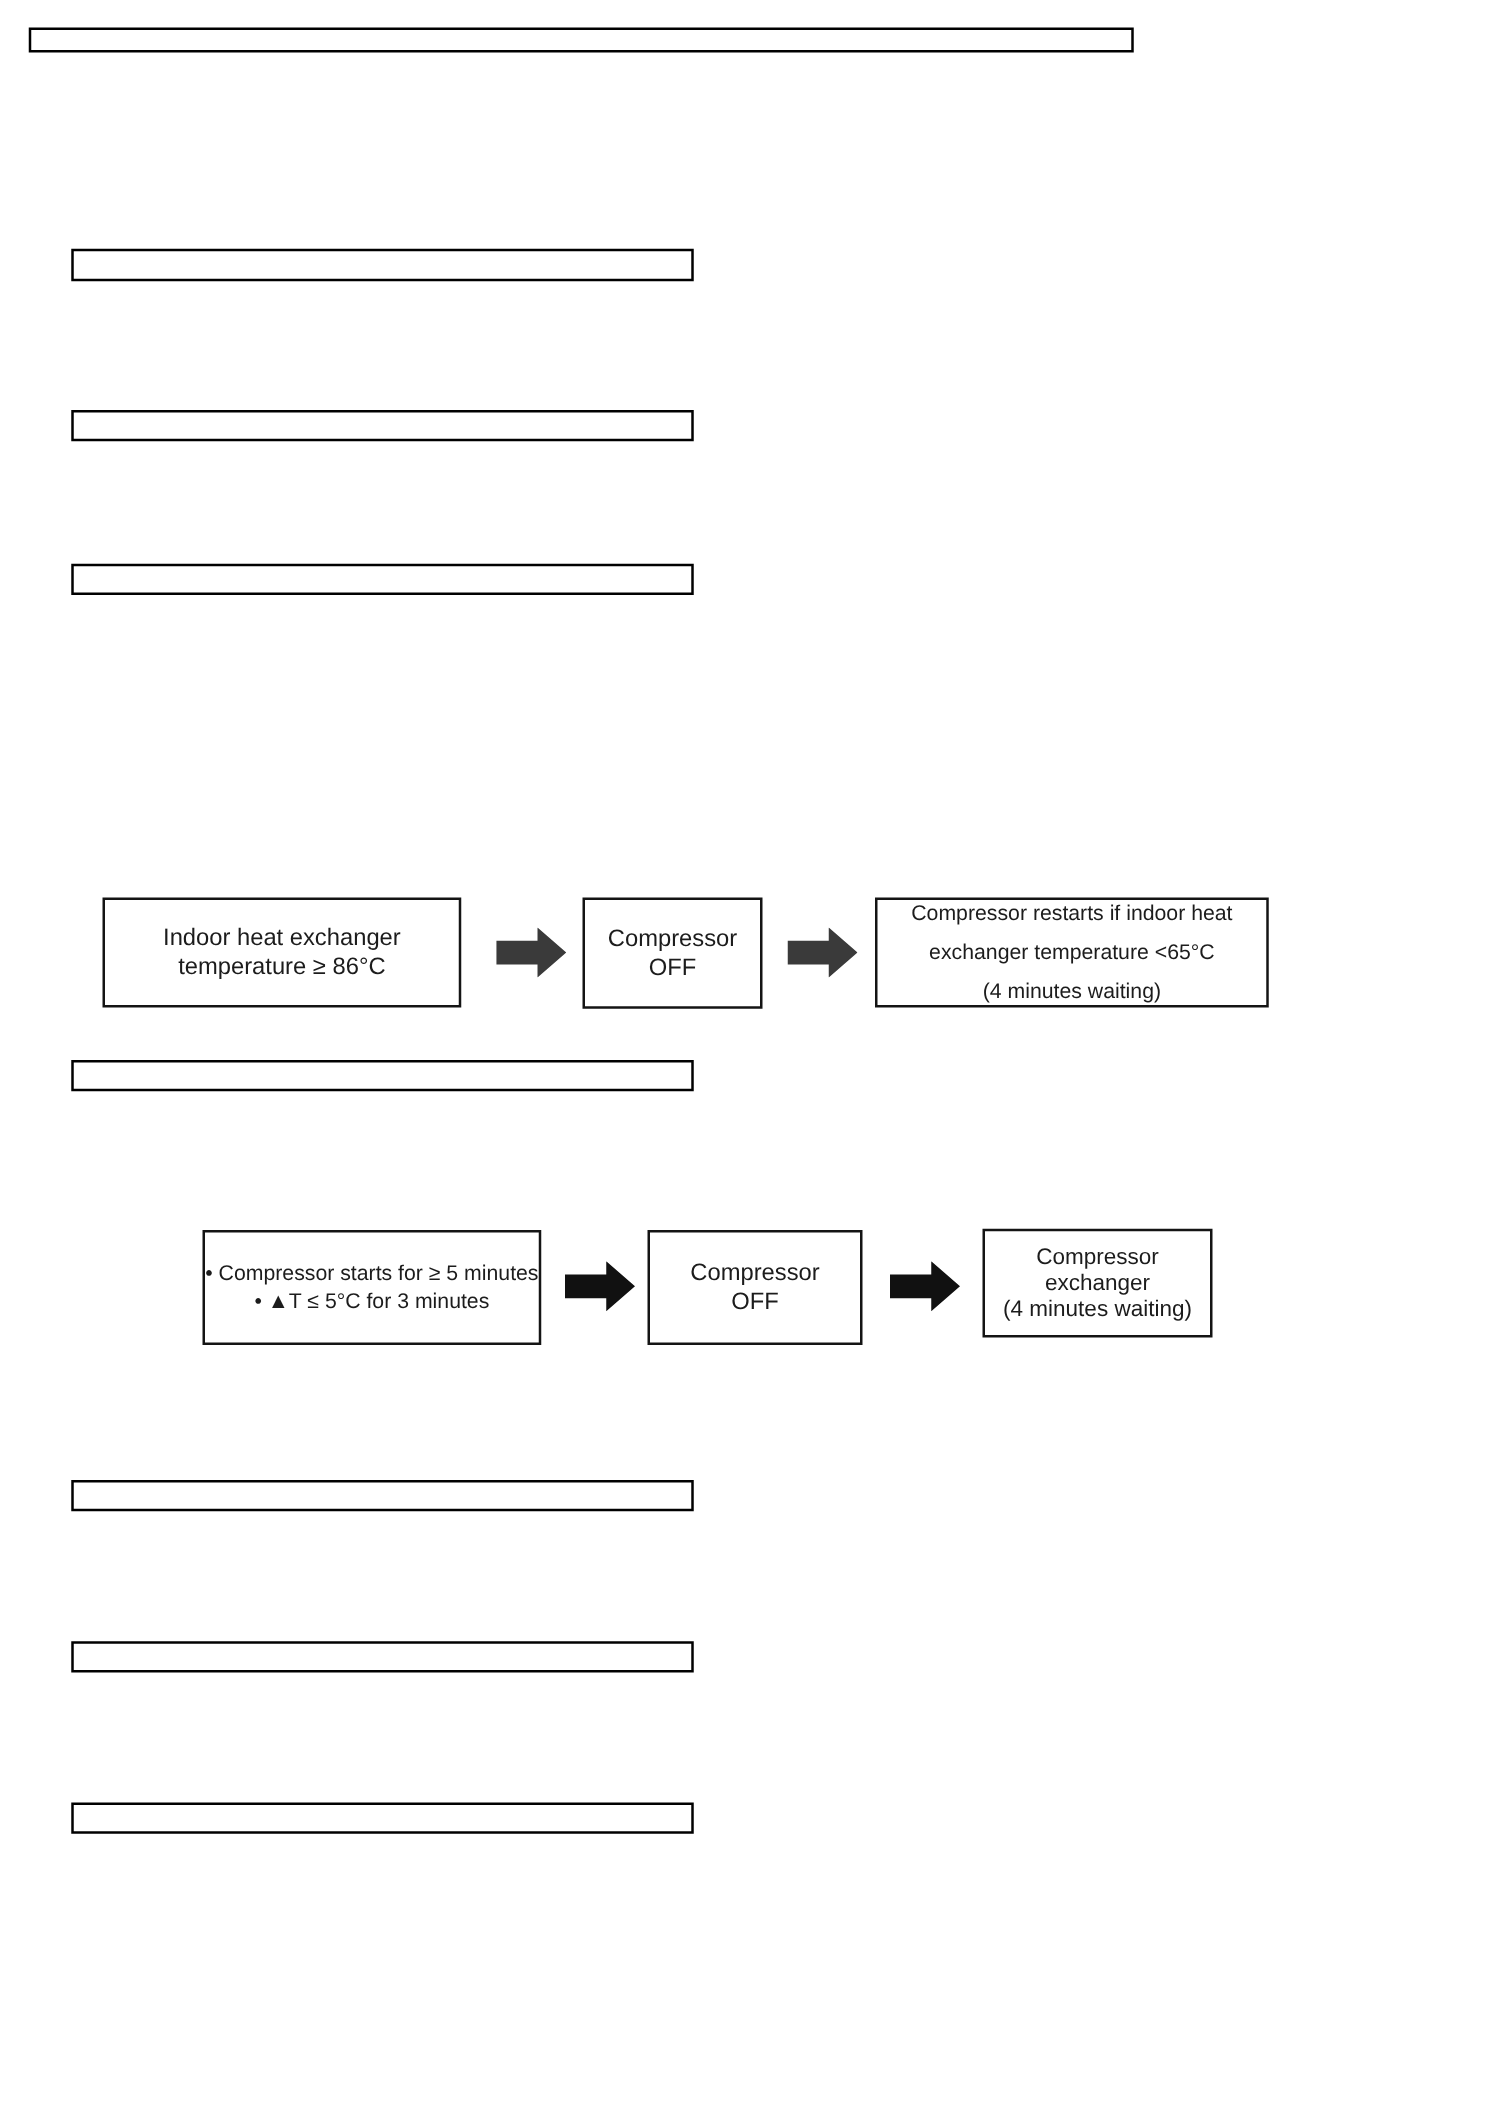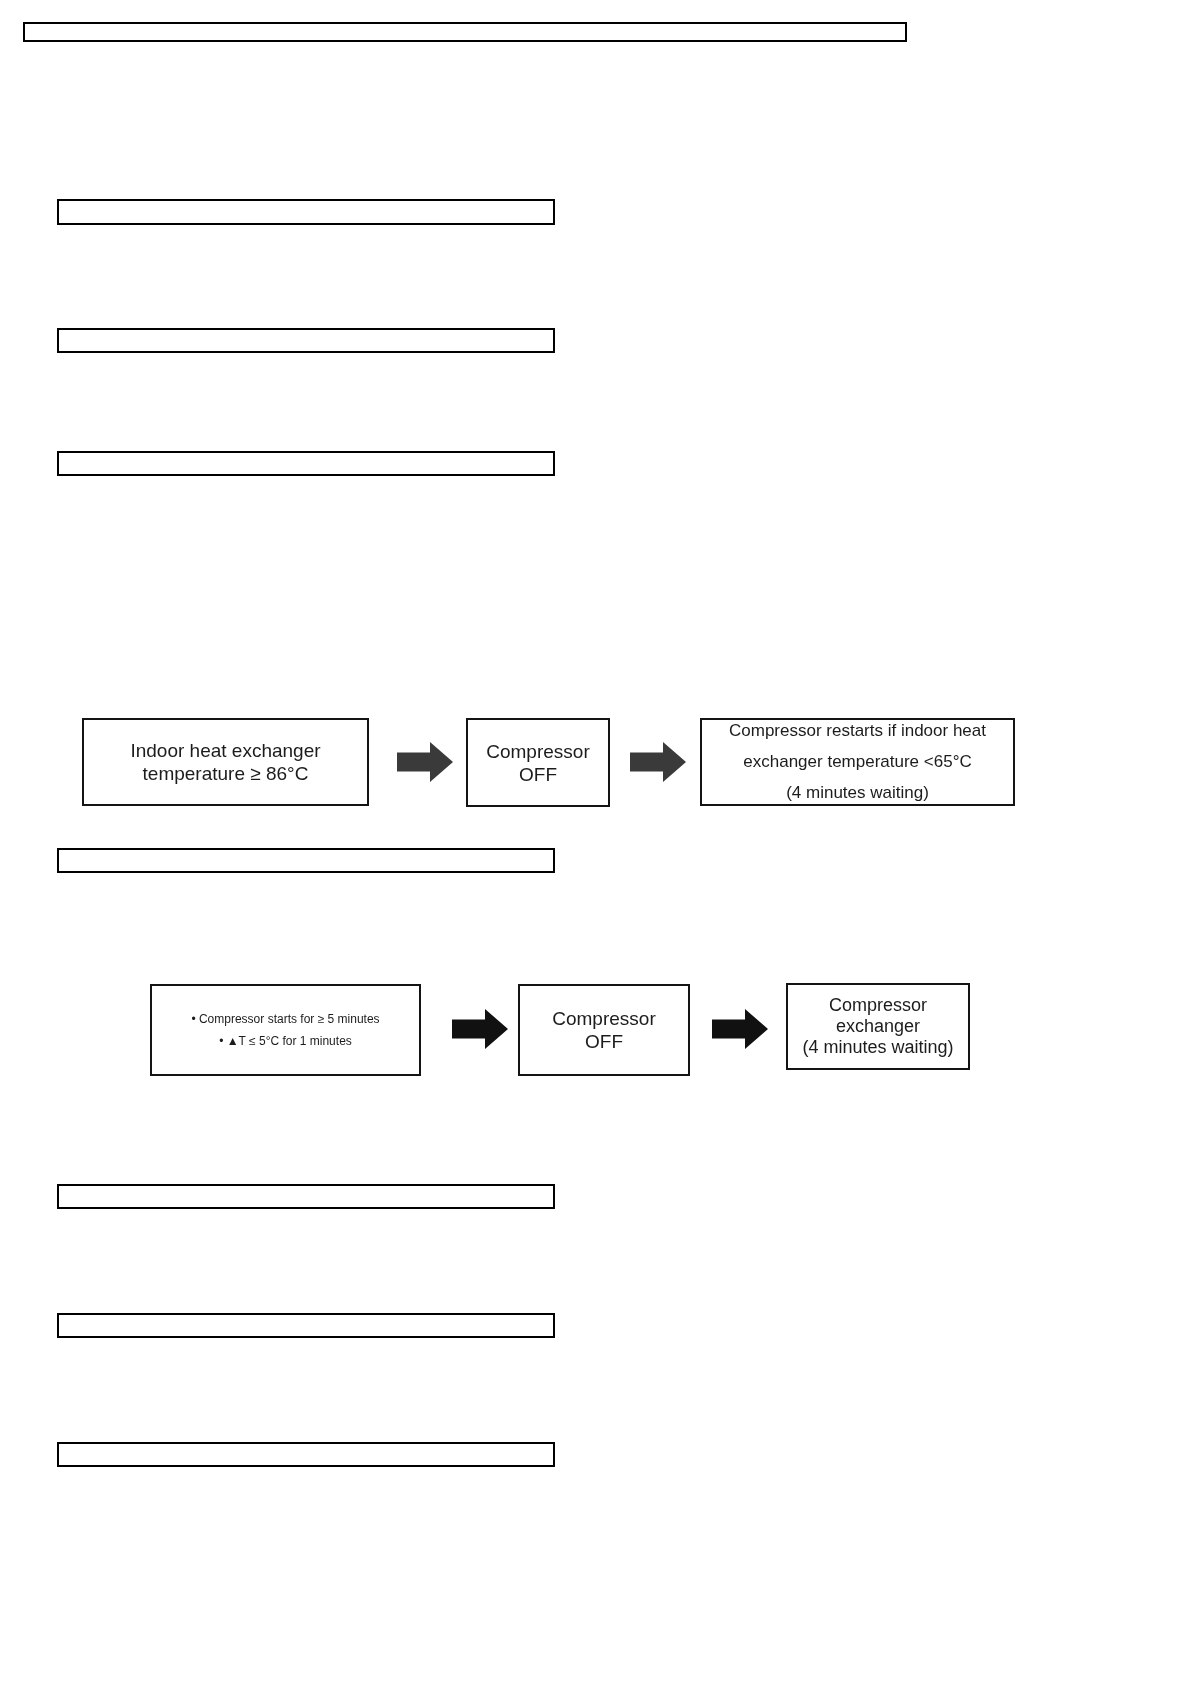--- a/index.html
+++ b/index.html
@@ -64,23 +64,23 @@
   </svg>
 
   <div class="fbox" style="left:700px; top:718px; width:315px; height:88px; font-size:17px; line-height:22px;justify-content:space-between;">
     <div>Compressor restarts if indoor heat</div>
     <div>exchanger temperature &lt;65°C</div>
     <div>(4 minutes waiting)</div>
   </div>
 
   <div class="hollow" style="left:57px; top:848px; width:498px; height:25px;"></div>
 
-  <div class="fbox" style="left:150px; top:984px; width:271px; height:92px; font-size:12px; line-height:22px;">
+  <div class="fbox" style="left:162px; top:984px; width:271px; height:92px; font-size:17px; line-height:22px;">
     <div>• Compressor starts for ≥ 5 minutes</div>
-    <div>• ▲T ≤ 5°C for 1 minutes</div>
+    <div>• ▲T ≤ 5°C for 3 minutes</div>
   </div>
 
   <svg class="arrow" style="left:452px; top:1009px;" width="56" height="40" viewBox="0 0 56 40">
     <path d="M0 10.5 L33 10.5 L33 0 L56 20 L33 40 L33 29.5 L0 29.5 Z" fill="#111111"></path>
   </svg>
 
   <div class="fbox" style="left:518px; top:984px; width:172px; height:92px; font-size:19px; line-height:23px;">
     <div>Compressor</div>
     <div>OFF</div>
   </div>

